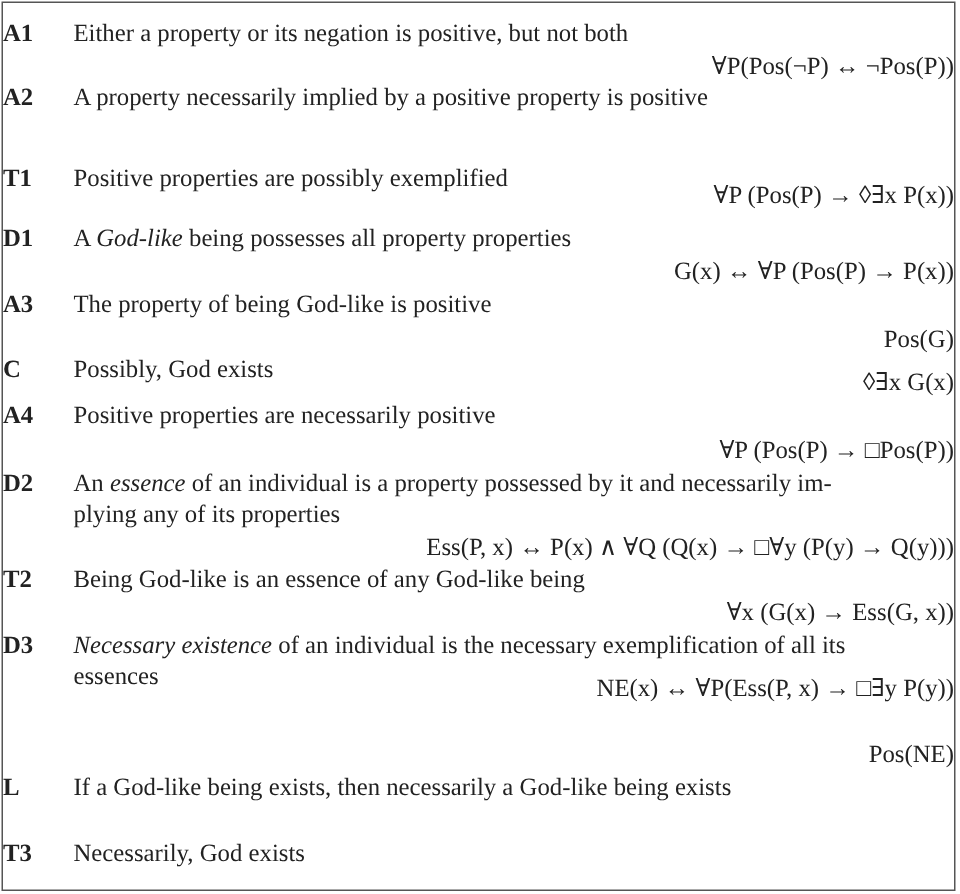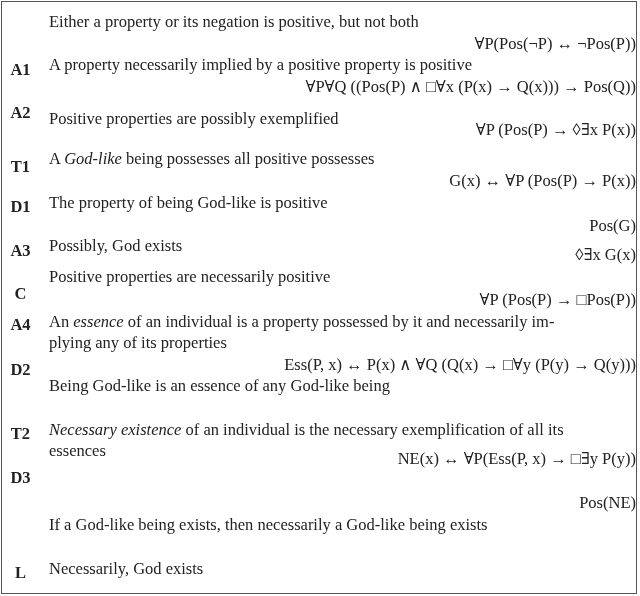--- a/index.html
+++ b/index.html
@@ -7,22 +7,22 @@
   .frame {
     position: absolute; left: 1px; top: 1px; width: 634px; height: 591px;
     border: 1.5px solid #555; background: #fff;
   }
   .row {
     position: absolute; left: 0; width: 634px; height: 22px;
     font-family: "DejaVu Serif", "Liberation Serif", serif;
     font-size: 15.5px; color: #222; line-height: 22px; white-space: nowrap;
   }
   .lbl {
-    position: absolute; left: 0; width: 37px; text-align: center;
-    font-weight: bold; font-family: "Liberation Serif", "DejaVu Serif", serif; font-size: 16.5px; margin-top: 48px;
+    position: absolute; left: 0; width: 37px; text-align: left;
+    font-weight: bold; font-family: "Liberation Serif", "DejaVu Serif", serif; font-size: 16.5px;
   }
   .txt {
     position: absolute; left: 47px;
     font-family: "Liberation Serif", "DejaVu Serif", serif; font-size: 16.5px;
   }
   .formula {
     position: absolute; left: 0; width: 634px; text-align: right;
     font-family: "Liberation Serif", "DejaVu Serif", serif; font-size: 16.5px;
   }
   em { }
@@ -37,35 +37,32 @@
     <span class="txt">Either a property or its negation is positive, but not both</span>
   </div>
   <div class="row" style="top:31px">
     <span class="formula">∀P(Pos(¬P) ↔ ¬Pos(P))</span>
   </div>
 
   <div class="row" style="top:52px">
     <span class="lbl">A2</span>
     <span class="txt">A property necessarily implied by a positive property is positive</span>
   </div>
-  <div class="row" style="top:74px">
-    <span class="formula">∀P∀Q ((Pos(P) ∧ □∀x (P(x) → Q(x))) → Pos(Q))</span>
-  </div>
 
   <div class="row" style="top:106px">
     <span class="lbl">T1</span>
     <span class="txt">Positive properties are possibly exemplified</span>
   </div>
   <div class="row" style="top:117px">
     <span class="formula">∀P (Pos(P) → ◊∃x P(x))</span>
   </div>
 
   <div class="row" style="top:146px">
     <span class="lbl">D1</span>
-    <span class="txt"><span>A </span><em>God-like</em><span> being possesses all positive possesses</span></span>
+    <span class="txt"><span>A </span><em>God-like</em><span> being possesses all property properties</span></span>
   </div>
   <div class="row" style="top:168px">
     <span class="formula">G(x) ↔ ∀P (Pos(P) → P(x))</span>
   </div>
 
   <div class="row" style="top:190px">
     <span class="lbl">A3</span>
     <span class="txt">The property of being God-like is positive</span>
   </div>
   <div class="row" style="top:213px">
@@ -96,20 +93,23 @@
     <span class="txt">plying any of its properties</span>
   </div>
   <div class="row" style="top:352px">
     <span class="formula">Ess(P, x) ↔ P(x) ∧ ∀Q (Q(x) → □∀y (P(y) → Q(y)))</span>
   </div>
 
   <div class="row" style="top:373px">
     <span class="lbl">T2</span>
     <span class="txt">Being God-like is an essence of any God-like being</span>
   </div>
+  <div class="row" style="top:395px">
+    <span class="formula">∀x (G(x) → Ess(G, x))</span>
+  </div>
 
   <div class="row" style="top:417px">
     <span class="lbl">D3</span>
     <span class="txt"><em>Necessary existence</em><span> of an individual is the necessary exemplification of all its</span></span>
   </div>
   <div class="row" style="top:446px">
     <span class="formula">NE(x) ↔ ∀P(Ess(P, x) → □∃y P(y))</span>
   </div>
   <div class="row" style="top:438px">
     <span class="txt">essences</span>

